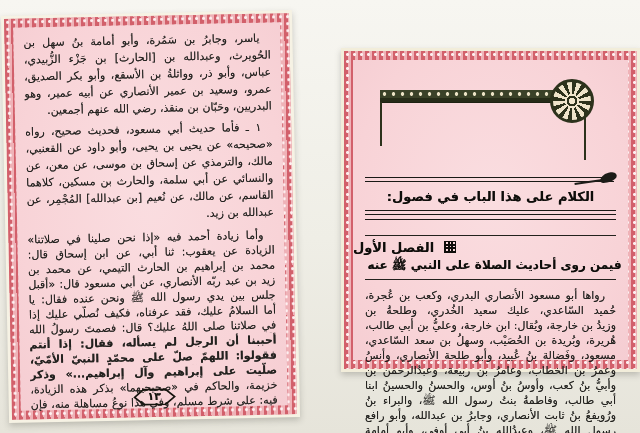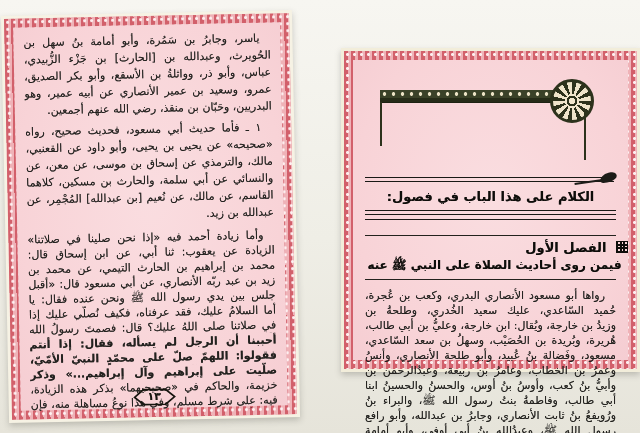--- a/index.html
+++ b/index.html
@@ -91,21 +91,21 @@
     position:absolute;left:0;right:0;top:129px;text-align:center;direction:rtl;
     font-size:13px;font-weight:bold;color:#0e0d0a;
   }
   .rule-group{position:absolute;left:12px;right:12px;top:150px;}
   .rule-group .r2{border-top:1.5px solid #191915;border-bottom:1.5px solid #191915;height:3px;}
   .rule-group .r1{border-top:1px solid #191915;margin-top:3.5px;}
   .thin{position:absolute;left:12px;right:12px;border-top:1.2px solid #23221d;}
   .thin.t1{top:175px;}
   .thin.t2{top:219px;}
   .rp-chtitle{
-    position:absolute;left:0;right:0;top:180px;text-align:right;direction:rtl;
+    position:absolute;left:0;right:0;top:180px;text-align:left;direction:rtl;
     font-size:13px;font-weight:bold;color:#0e0d0a;
   }
   .marker{
     display:inline-block;width:10px;height:10px;margin-left:5px;vertical-align:-1px;
     border:1.5px solid #0e0d0a;
     background:
       repeating-linear-gradient(90deg,#0e0d0a 0 1.4px,rgba(0,0,0,0) 1.4px 3.2px),
       repeating-linear-gradient(0deg,#0e0d0a 0 1.4px,rgba(0,0,0,0) 1.4px 3.2px);
   }
   .rp-subtitle{

